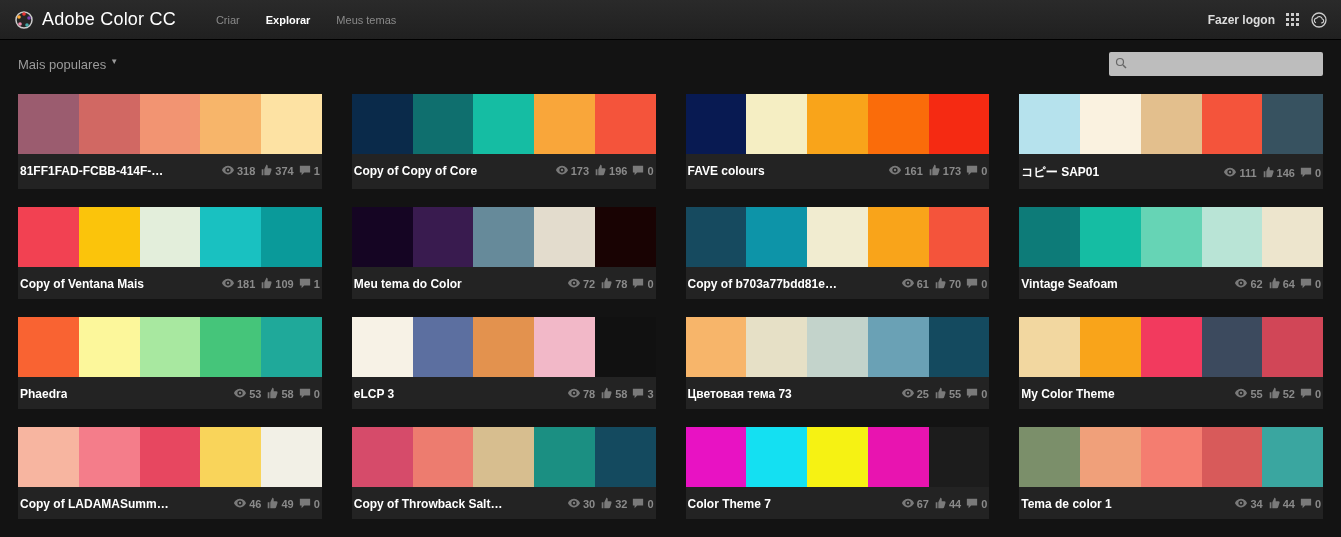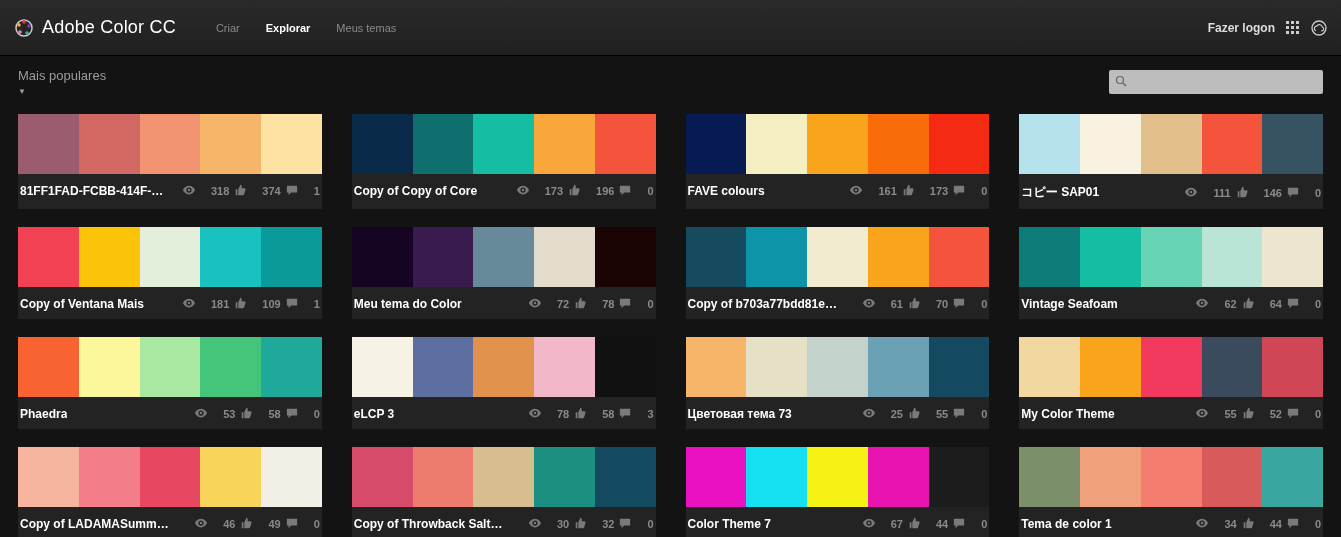--- a/index.html
+++ b/index.html
@@ -4,42 +4,42 @@
 <style>
 * { margin: 0; padding: 0; box-sizing: border-box; }
 body {
   background: #131313;
   font-family: "Adobe Clean", "Helvetica Neue", Arial, sans-serif;
   color: #fff;
   width: 1341px;
   overflow-x: hidden;
 }
 .header {
-  height: 56px;
+  height: 40px;
   background: linear-gradient(#2a2a2a, #202020);
   display: flex;
   align-items: center;
   padding: 0 14px;
   border-bottom: 1px solid #000;
 }
 .logo-wrap { display: flex; align-items: center; gap: 8px; }
 .logo-icon { width: 20px; height: 20px; }
 .logo-text { font-size: 18px; font-weight: 300; color: #fff; letter-spacing: 0.2px; }
 .nav { display: flex; gap: 26px; margin-left: 40px; }
 .nav-item { font-size: 11px; color: #8a8a8a; cursor: pointer; }
 .nav-item.active { color: #fff; font-weight: 600; }
 .header-right { margin-left: auto; display: flex; align-items: center; gap: 10px; }
 .login { font-size: 12px; color: #ddd; font-weight: 600; cursor: pointer; }
 .grid-dots, .cc-icon { width: 16px; height: 16px; display: inline-flex; align-items: center; justify-content: center; cursor: pointer; }
 .grid-dots svg, .cc-icon svg { width: 16px; height: 16px; }
 .subbar {
   display: flex; align-items: center;
   padding: 12px 18px;
 }
-.filter-dd { color: #9b9b9b; font-size: 13px; cursor: pointer; display: inline-flex; gap: 4px; flex-direction: column; }
+.filter-dd { color: #9b9b9b; font-size: 13px; cursor: pointer; display: inline-flex; gap: 4px; }
 .filter-dd .tri { font-size: 8px; }
 .search {
   margin-left: auto;
   width: 214px; height: 24px;
   background: #bdbdbd;
   border-radius: 2px;
   display: flex; align-items: center;
   padding: 0 6px;
 }
 .search svg { width: 12px; height: 12px; fill: #666; }
@@ -57,21 +57,21 @@
   display: flex; align-items: center;
   padding: 10px 2px 8px;
   gap: 6px;
 }
 .title {
   font-size: 12px; font-weight: 700; color: #fff;
   white-space: nowrap; overflow: hidden; text-overflow: ellipsis;
   max-width: 150px;
 }
 .stats { margin-left: auto; display: flex; align-items: center; gap: 4px; }
-.stat { display: inline-flex; align-items: center; gap: 15px; color: #8a8a8a; font-size: 11px; font-weight: 600; }
+.stat { display: inline-flex; align-items: center; gap: 2px; color: #8a8a8a; font-size: 11px; font-weight: 600; }
 .stat svg { width: 14px; height: 12px; fill: #7a7a7a; }
 </style>
 </head>
 <body>
 
 <div class="header">
   <div class="logo-wrap">
     <span class="logo-icon">
       <svg viewBox="0 0 20 20">
           <circle cx="10" cy="10" r="8" fill="none" stroke="#ccc" stroke-width="1.5"></circle>

